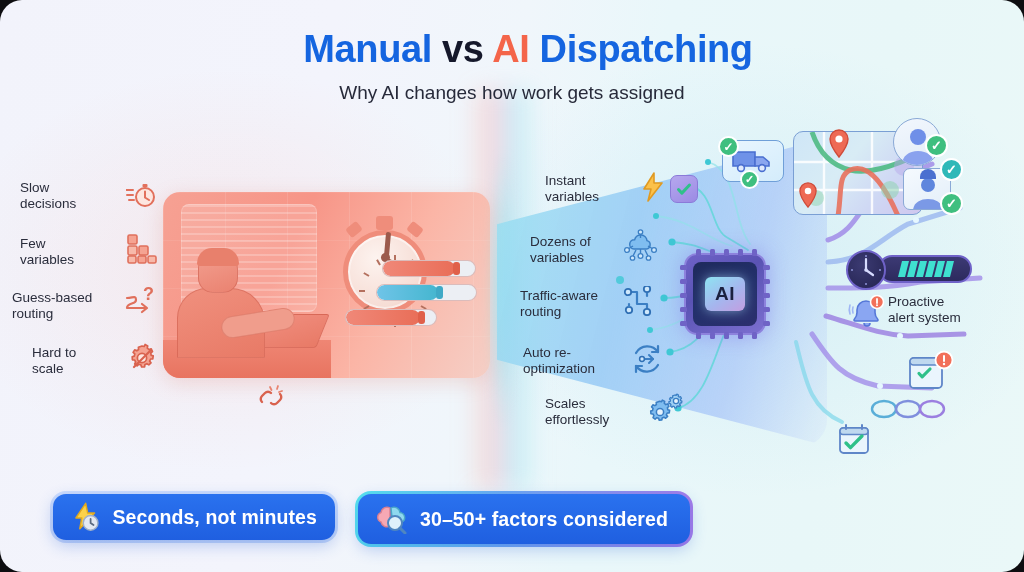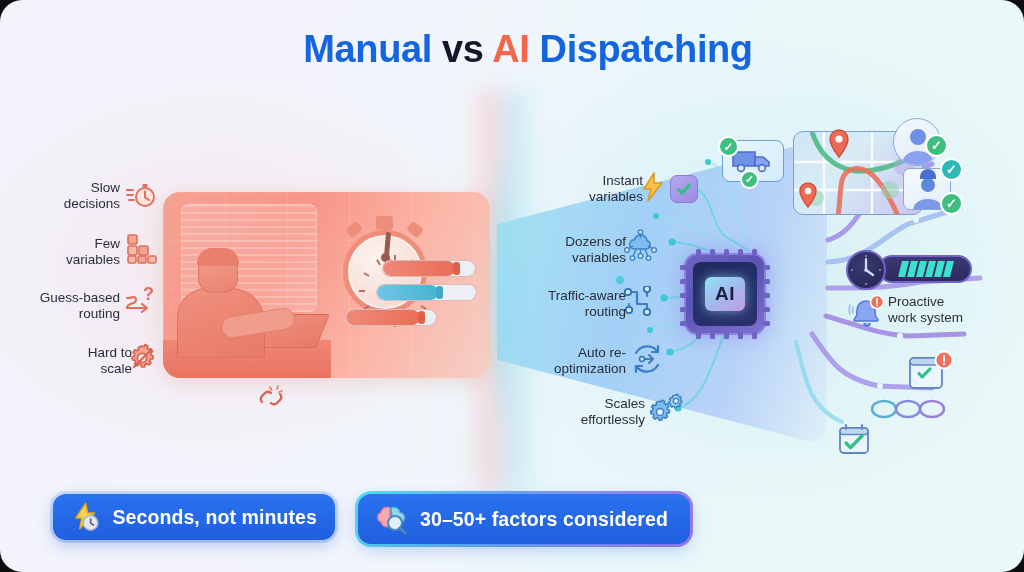--- a/index.html
+++ b/index.html
@@ -189,21 +189,21 @@
     display: flex; align-items: center; justify-content: center;
     box-shadow: 0 0 12px rgba(170,220,250,0.6);
   }
   .chip-core span { font-size: 19px; font-weight: bold; color: #1c2140; letter-spacing: 0.5px; }
   .chip-pin { position: absolute; background: #6f63c6; border-radius: 1.5px; }
   .pin-t, .pin-b { width: 5px; height: 7px; }
   .pin-l, .pin-r { width: 7px; height: 5px; }
 
   
   .flabel { position: absolute; font-size: 13.5px; color: #2a2d3c; line-height: 1.22; }
-  .flabel.right-al { text-align: right; }
+  .flabel.right-al { }
 
   
   .ic { position: absolute; }
   .check-badge {
     border-radius: 50%; background: #3fbf7f; border: 2px solid #fff;
     display: flex; align-items: center; justify-content: center;
     color: #fff; font-weight: bold;
   }
 
   
@@ -229,20 +229,21 @@
   <div class="wash wash-right"></div>
   <div class="divider-glow"></div>
 
   <div class="header">
     <div class="title">
       <span>Manual</span>
       <span class="w-vs">vs</span>
       <span class="w-ai">AI</span>
       <span>Dispatching</span>
     </div>
+    <div class="subtitle">Why AI changes how work gets assigned</div>
   </div>
 
   <div class="manual-card">
     <div class="mc-grid"></div>
     <div class="mc-blind"></div>
     <div class="mc-desk"></div>
     <div class="mc-laptop"></div>
     <div class="mc-body"></div>
     <div class="mc-head"></div>
     <div class="mc-hair"></div>
@@ -560,21 +561,21 @@
   <svg class="ic" style="left:847px; top:295px;" width="38" height="34" viewBox="0 0 38 34">
     <path d="M12 26h18a1 1 0 00.7-1.7C29 22.5 28 21 28 17.5V15a9 9 0 10-18 0v2.5c0 3.5-1 5-2.7 6.8A1 1 0 008 26z" fill="#8aa6f2" stroke="#5577d8" stroke-width="1.6"></path>
     <path d="M17 28a3 3 0 006 0" fill="#8aa6f2" stroke="#5577d8" stroke-width="1.6"></path>
     <path d="M3 10c-1 3-1 6 0 9M6 12c-.6 2-.6 4 0 6" stroke="#9fb6f4" stroke-width="1.6" fill="none" stroke-linecap="round"></path>
     <circle cx="30" cy="7" r="6.5" fill="#f2705a" stroke="#fff" stroke-width="1.6"></circle>
     <path d="M30 4v4" stroke="#fff" stroke-width="1.8" stroke-linecap="round"></path>
     <circle cx="30" cy="10.3" r="1" fill="#fff"></circle>
   </svg>
   <div class="flabel" style="left:888px; top:294px; width:110px;">
     <div>Proactive</div>
-    <div>work system</div>
+    <div>alert system</div>
   </div>
 
   <div class="ic" style="left:908px; top:350px; width:46px; height:42px;">
     <svg width="46" height="42" viewBox="0 0 46 42">
       <rect x="2" y="8" width="32" height="30" rx="4" fill="#eaf5fd" stroke="#5f86c8" stroke-width="1.8"></rect>
       <rect x="2" y="8" width="32" height="7" rx="3.5" fill="#bfd8ef" stroke="#5f86c8" stroke-width="1.6"></rect>
       <path d="M9 11.5l3.2 3.4L20 7" stroke="#2fc08a" stroke-width="3.2" fill="none" stroke-linecap="round" stroke-linejoin="round" transform="translate(2,12)"></path>
       <circle cx="36" cy="10" r="8.5" fill="#f2705a" stroke="#fff" stroke-width="1.8"></circle>
       <path d="M36 6v5" stroke="#fff" stroke-width="2" stroke-linecap="round"></path>
       <circle cx="36" cy="14" r="1.2" fill="#fff"></circle>

